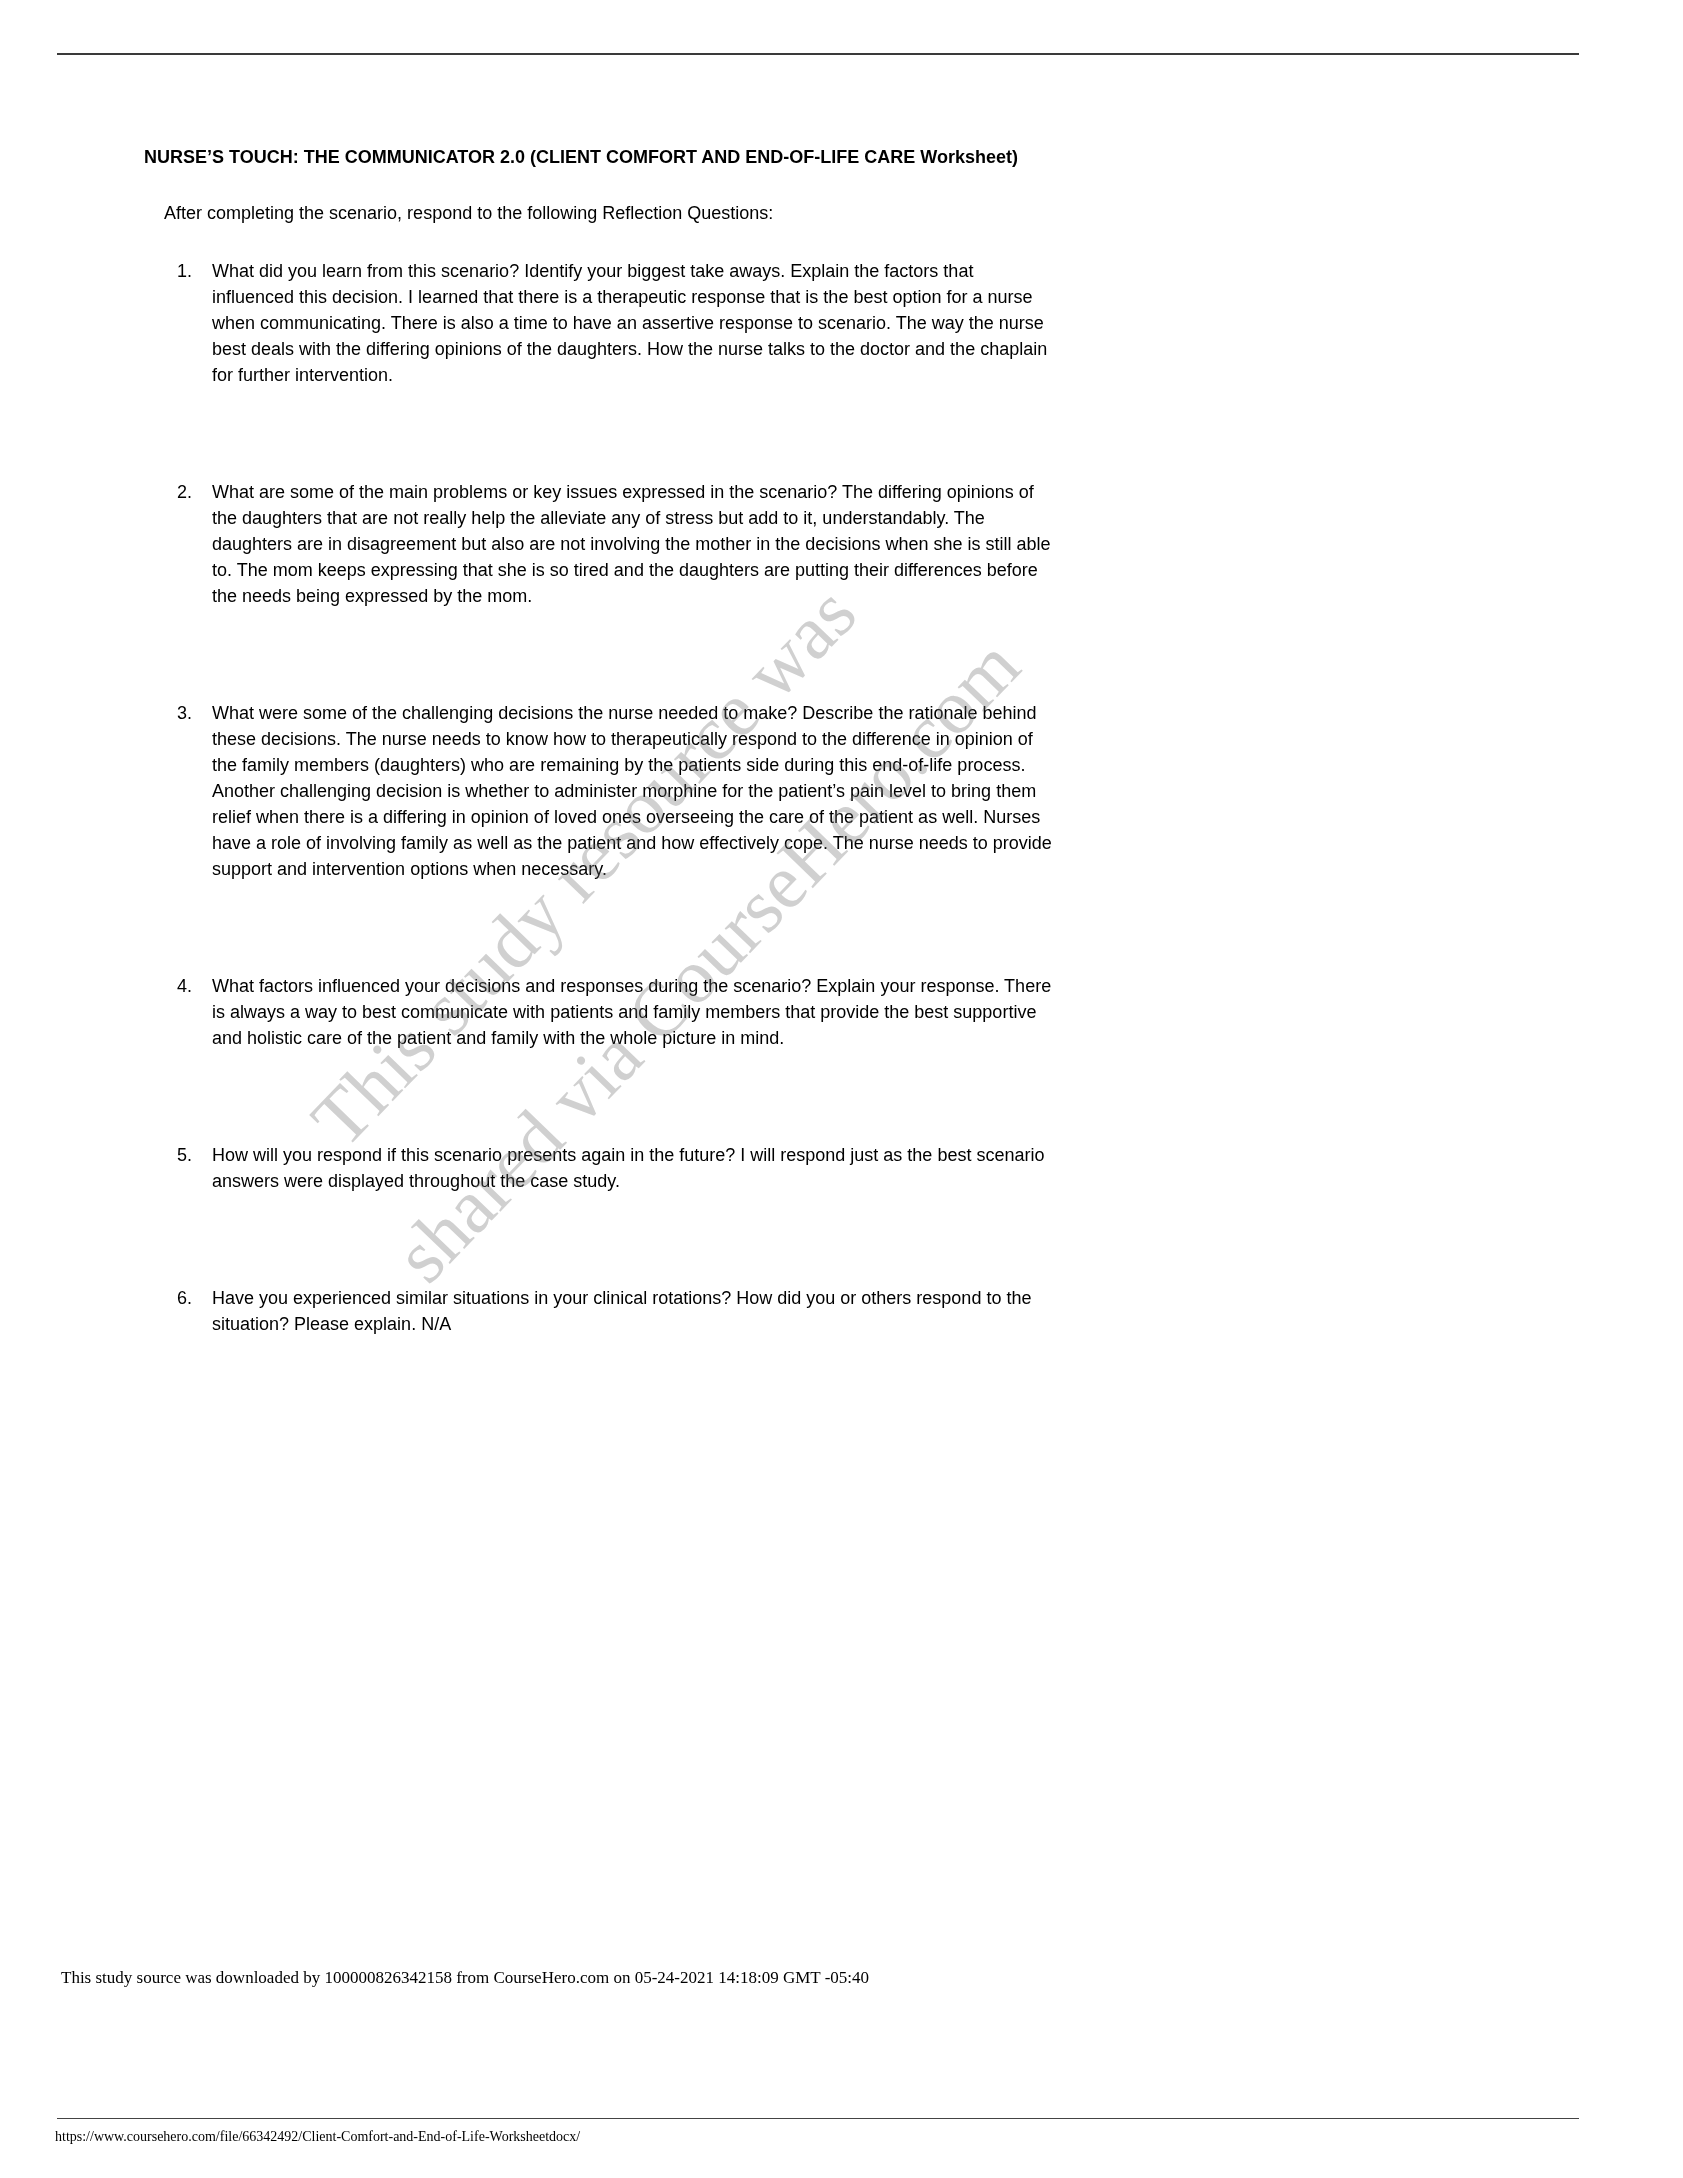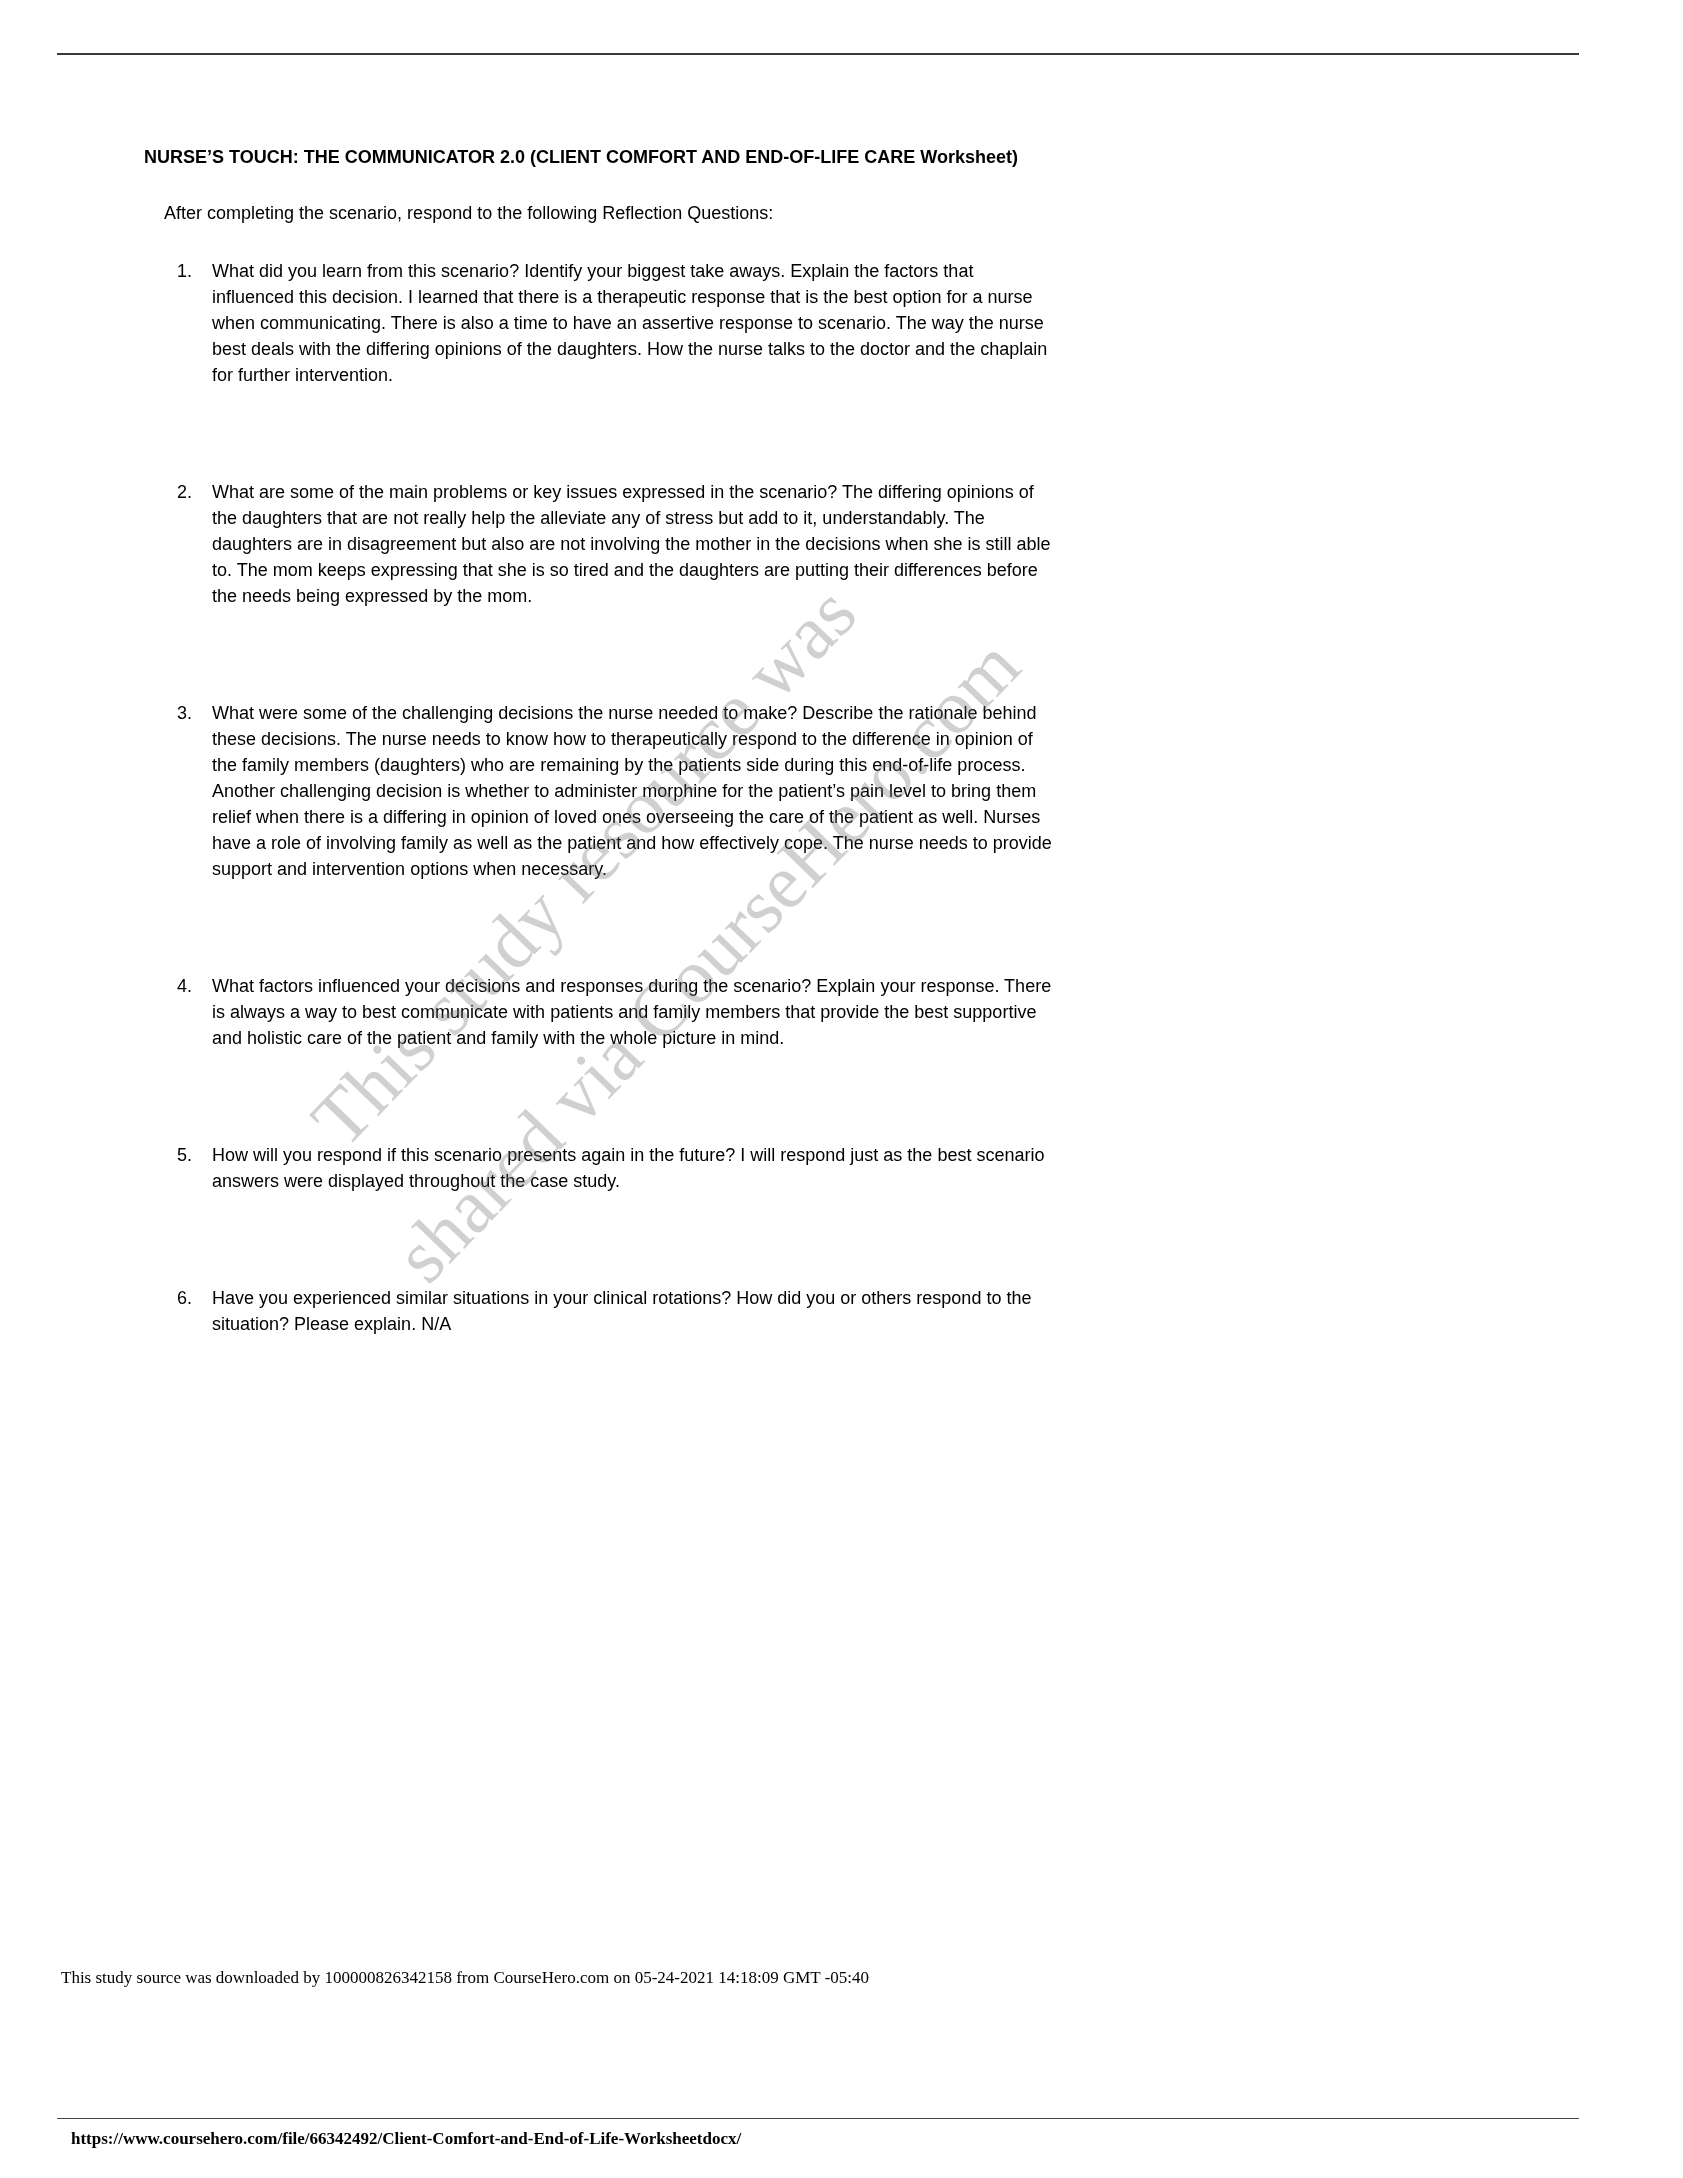--- a/index.html
+++ b/index.html
@@ -103,28 +103,27 @@
     position: absolute;
     left: 57px;
     top: 2118px;
     width: 1569px;
     height: 1px;
     background: #444444;
   }
 
   .source-url {
     position: absolute;
-    left: 71px;
+    left: 55px;
     top: 2129px;
     z-index: 1;
     font-family: "Liberation Serif", serif;
-    font-size: 17px;
+    font-size: 14px;
     color: #000000;
     text-decoration: none;
-    font-weight: bold;
   }
 </style>
 </head>
 <body>
 
 <div class="page">
 
   <div class="top-rule"></div>
 
   <div class="content">

